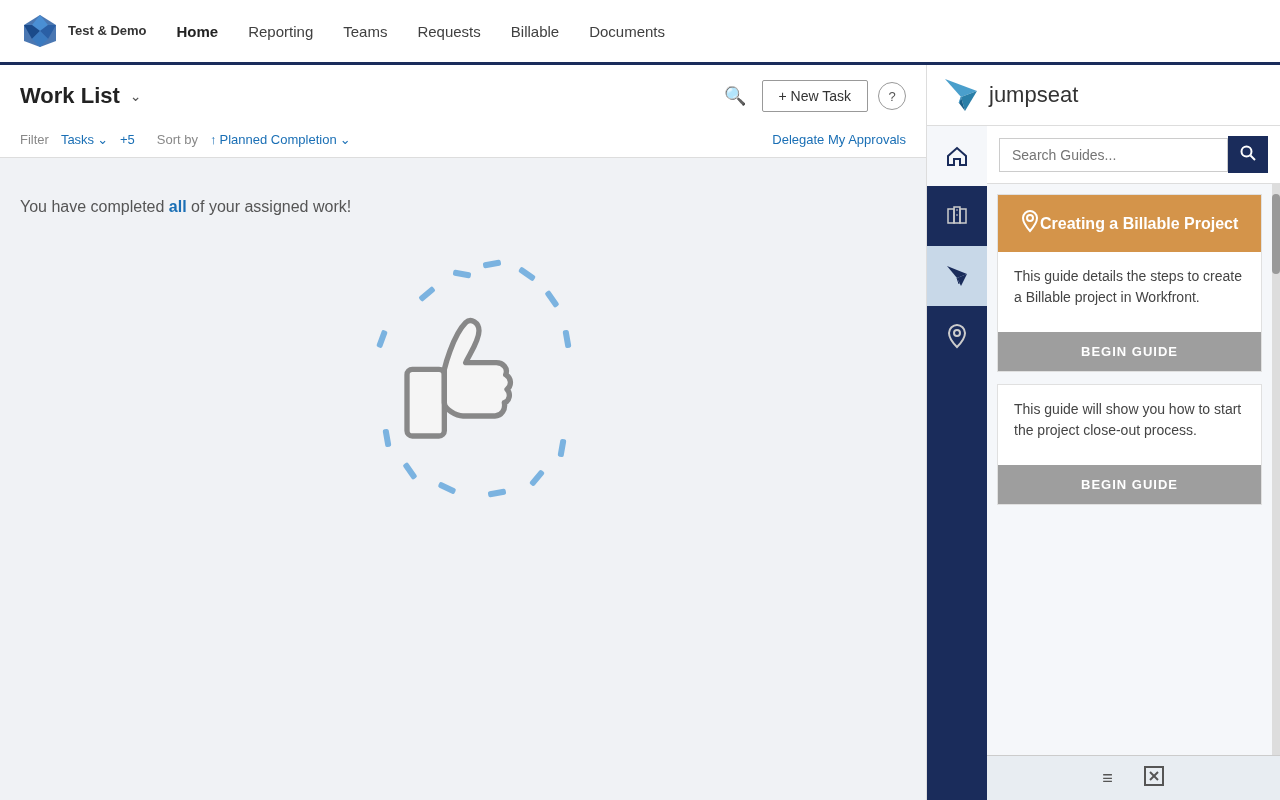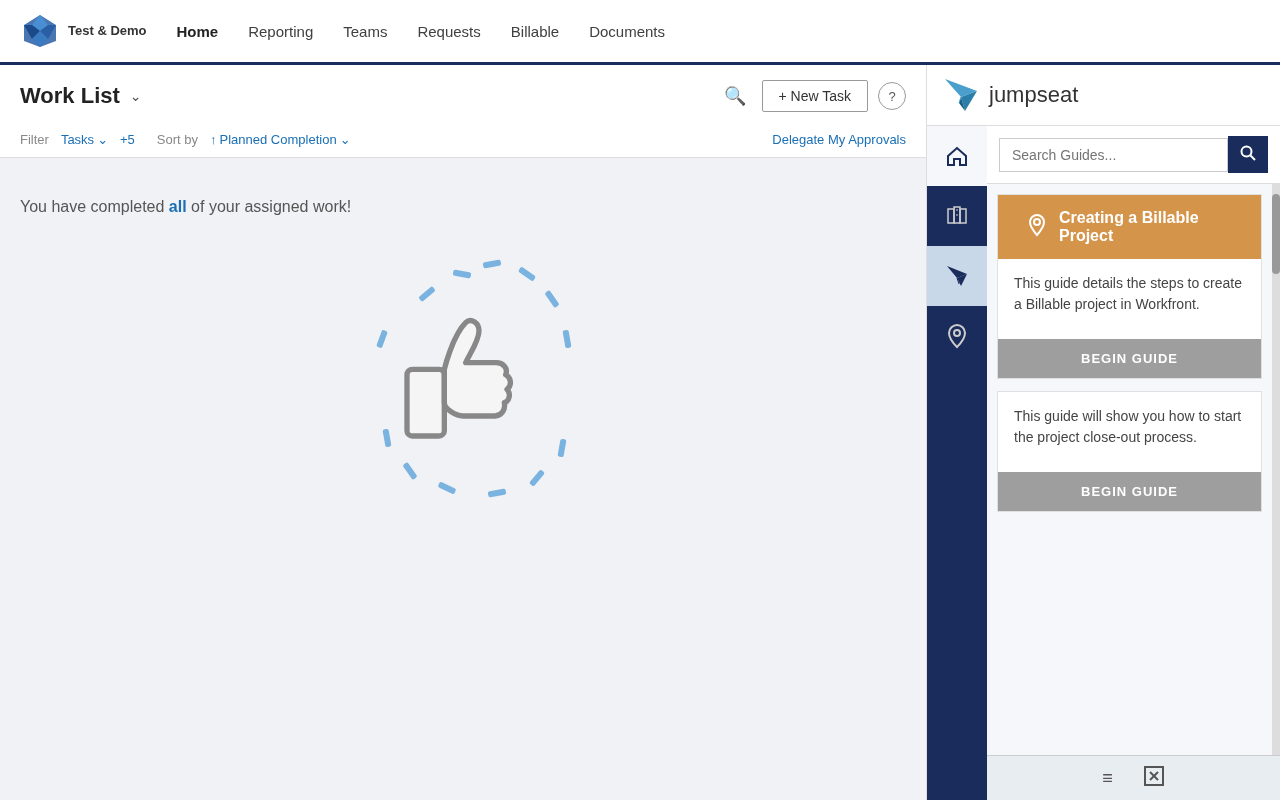--- a/index.html
+++ b/index.html
@@ -300,24 +300,23 @@
     }
 
     
     .guide-card {
       background: #fff;
       margin-bottom: 12px;
       border: 1px solid #e0e0e0;
     }
     .guide-card-header {
       background: #d4944a;
-      padding: 14px 29px;
-      display: flex;
-      align-items: center;
-      gap: 12px;
+      padding: 14px 22px;
+      display: flex;
+      align-items: center;
     }
     .guide-pin-icon {
       font-size: 20px;
       color: #fff;
     }
     .guide-card-title {
       font-size: 16px;
       font-weight: 600;
       color: #fff;
     }

